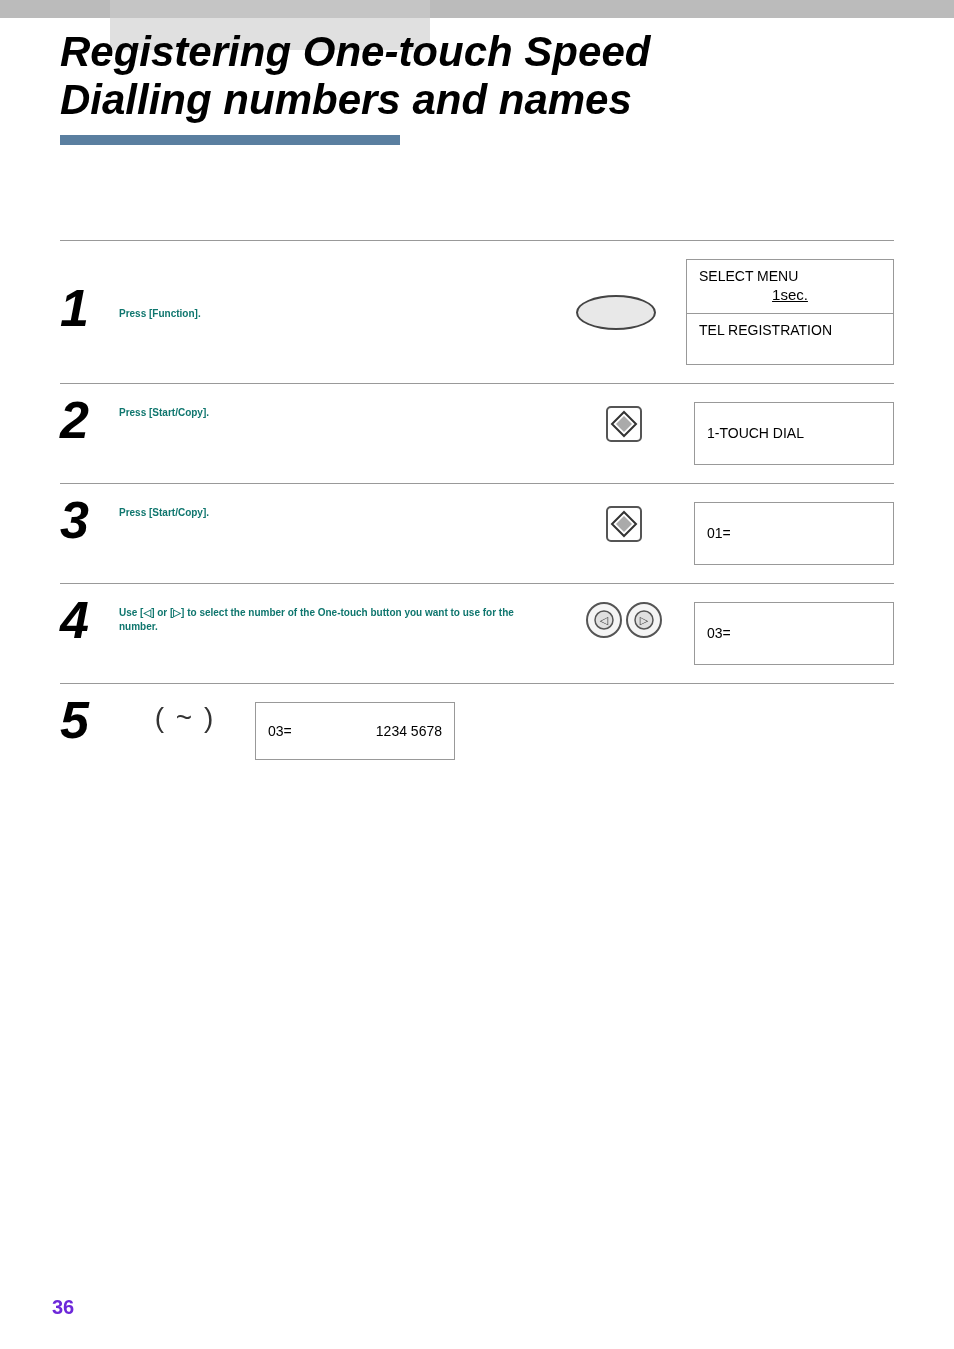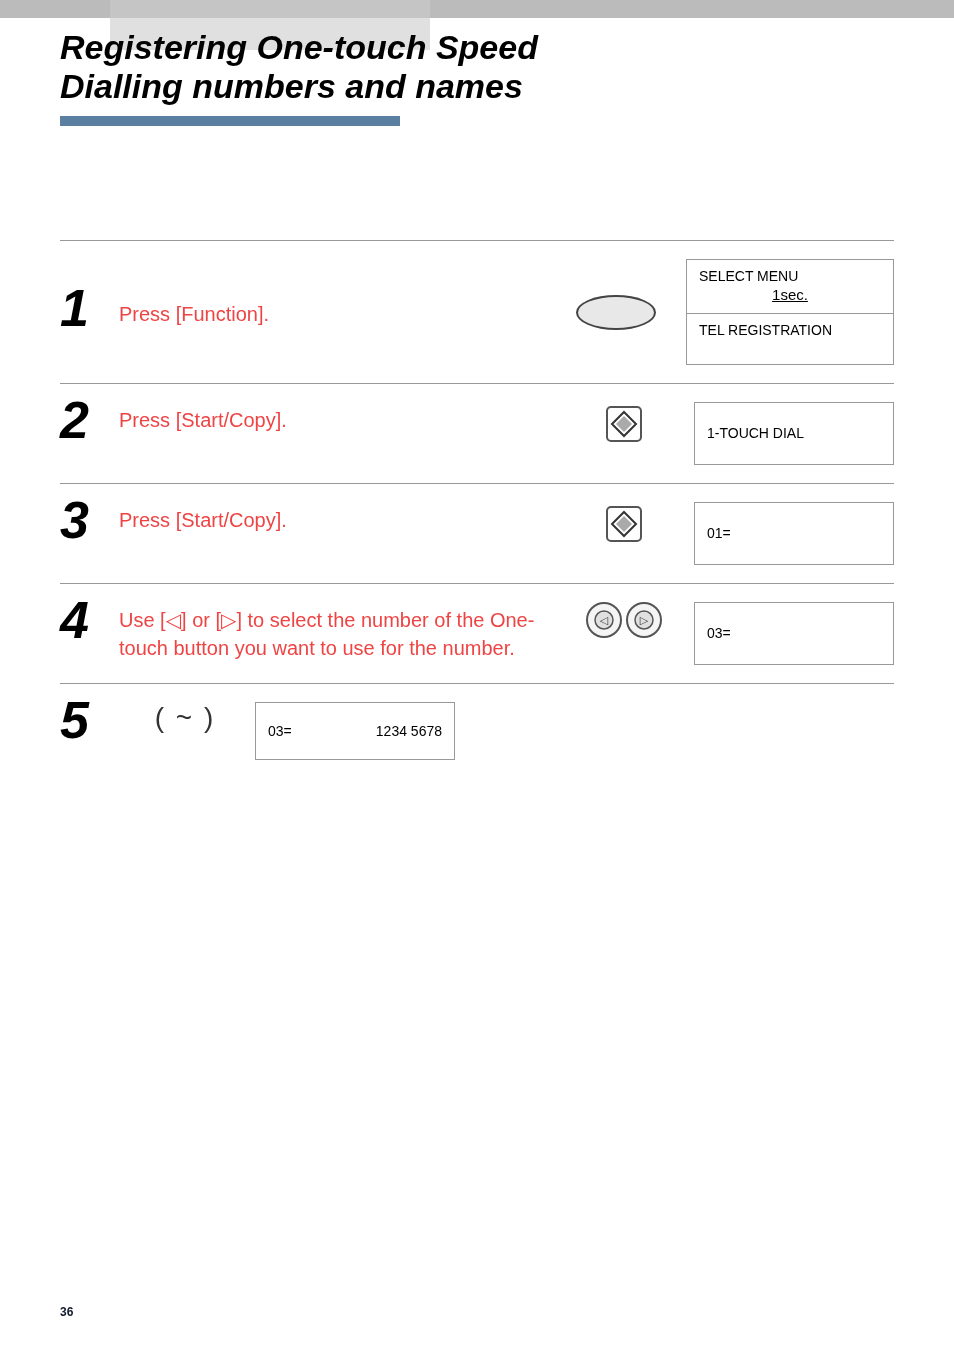--- a/index.html
+++ b/index.html
@@ -43,21 +43,21 @@
 
     
     .title-area {
       position: absolute;
       top: 18px;
       left: 60px;
       right: 60px;
     }
 
     .main-title {
-      font-size: 34px;
+      font-size: 42px;
       font-weight: bold;
       font-style: italic;
       font-family: Arial, Helvetica, sans-serif;
       color: #000;
       line-height: 1.15;
       margin-top: 10px;
     }
 
     
     .title-underline {
@@ -91,23 +91,23 @@
       font-style: italic;
       font-family: Arial, Helvetica, sans-serif;
       color: #000;
       min-width: 55px;
       line-height: 1;
       margin-top: -8px;
     }
 
     .step-instruction {
       flex: 1;
-      font-size: 20px;
-      font-weight: normal;
-      color: #ef4444;
+      font-size: 10px;
+      font-weight: bold;
+      color: #0f766e;
       line-height: 1.4;
       padding-top: 4px;
       padding-left: 4px;
     }
 
     .step-visual {
       width: 140px;
       display: flex;
       align-items: center;
       justify-content: center;
@@ -202,24 +202,24 @@
       font-size: 28px;
       color: #333;
       letter-spacing: 2px;
       font-family: Arial, Helvetica, sans-serif;
     }
 
     
     .page-number {
       position: absolute;
       bottom: 30px;
-      left: 60px;
-      font-size: 12px;
+      left: 52px;
+      font-size: 20px;
       font-weight: bold;
-      color: #0f172a;
+      color: #6d28d9;
     }
 
     .step-row-1 {
       min-height: 130px;
       align-items: center;
     }
 
     .step-row-2 { min-height: 90px; }
     .step-row-3 { min-height: 90px; }
     .step-row-4 { min-height: 100px; }

